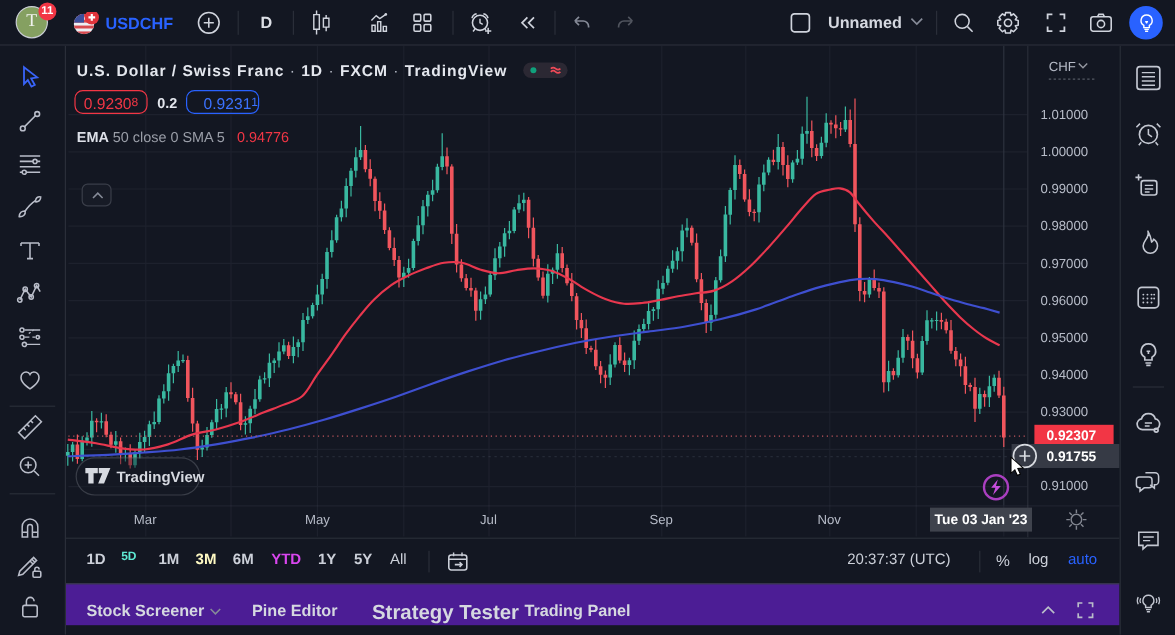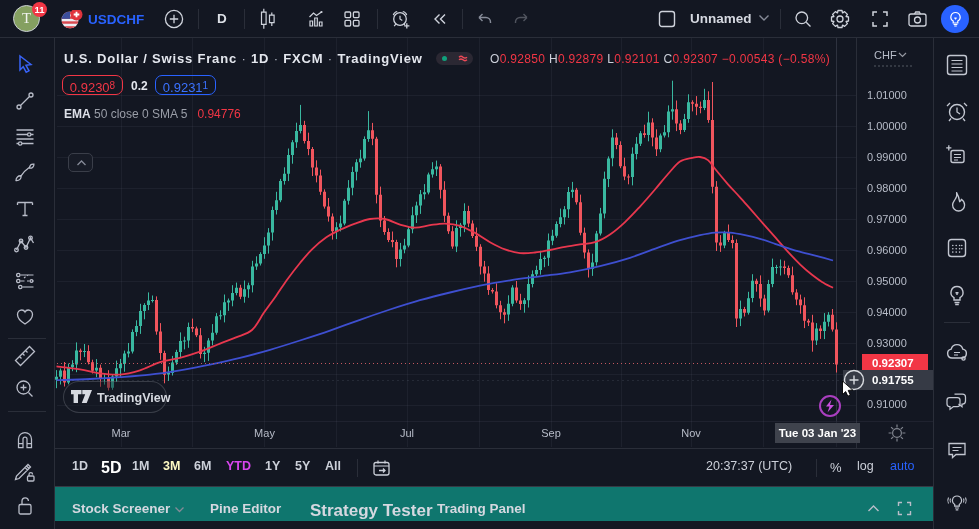--- a/index.html
+++ b/index.html
@@ -62,24 +62,23 @@
       <path d="M11.3 0H21l-5.3 13h-4.9l3.4-8.7h-2.9z" fill="#d6d9e0"></path>
     </svg>
 <div style="position:absolute;left:97px;top:391px;font-size:12.5px;font-weight:700;color:#d6d9e0">TradingView</div>
 <div style="position:absolute;left:64px;top:51px;font-size:13px;font-weight:600;color:#e4e7ee;letter-spacing:0.82px">U.S. Dollar / Swiss Franc <span style="color:#b7bcc8;font-weight:400">·</span> 1D <span style="color:#b7bcc8;font-weight:400">·</span> FXCM <span style="color:#b7bcc8;font-weight:400">·</span> TradingView</div>
 <div style="position:absolute;left:436px;top:52px;width:37px;height:13px;background:#2b2833;border-radius:7px">
       <span style="position:absolute;left:6px;top:4px;width:5px;height:5px;border-radius:50%;background:#10a07c"></span>
       <svg style="position:absolute;right:5px;top:3px" width="10" height="7" viewBox="0 0 10 7">
         <path d="M1 2.2q2-1.8 4 0t4 0M1 4.8q2-1.8 4 0t4 0" stroke="#ef4a58" fill="none" stroke-width="1.4"></path>
       </svg>
     </div>
-<div style="position:absolute;left:490px;top:52px;font-size:12px;color:#f23645;white-space:nowrap;letter-spacing:0.32px"><span style="color:#ccd0da">O</span>0.92850&nbsp;<span style="color:#ccd0da">H</span>0.92879&nbsp;<span style="color:#ccd0da">L</span>0.92101&nbsp;<span style="color:#ccd0da">C</span>0.92307&nbsp;−0.00543&nbsp;(−0.58%)</div>
 <div style="position:absolute;left:62px;top:75px;width:61px;height:20px;border:1px solid #f23645;border-radius:7px;color:#f23645;font-size:13px;font-weight:500;text-align:center;line-height:20px">0.9230<span style="font-size:10px;vertical-align:3px">8</span></div>
 <div style="position:absolute;left:131px;top:79px;font-size:12px;font-weight:600;color:#e4e7ee">0.2</div>
-<div style="position:absolute;left:155px;top:75px;width:61px;height:20px;border:1px solid #2962ff;border-radius:7px;color:#3b72ff;font-size:13px;font-weight:500;text-align:center;line-height:20px">0.9231<span style="font-size:10px;vertical-align:3px">1</span></div>
+<div style="position:absolute;left:155px;top:75px;width:61px;height:20px;border:1px solid #2962ff;border-radius:7px;color:#3b72ff;font-size:13px;font-weight:500;text-align:right;line-height:20px">0.9231<span style="font-size:10px;vertical-align:3px">1</span></div>
 <div style="position:absolute;left:64px;top:107px;font-size:12px;color:#9a9ea8"><b style="color:#dde0e8;font-weight:700">EMA</b> 50 close 0 SMA 5&nbsp;&nbsp;&nbsp;<span style="color:#f23645">0.94776</span></div>
 <div style="position:absolute;left:68px;top:153px;width:25px;height:19px;border:1px solid #3a3e49;border-radius:5px;background:#171b26"><svg width="25" height="19">
         <path d="M8.5 11l4-4 4 4" stroke="#868b98" fill="none" stroke-width="1.3"></path>
       </svg></div>
 <div style="position:absolute;left:0;top:0;width:979px;height:38px;background:#131722;border-bottom:1px solid #2a2e39;z-index:5">
       <div style="position:absolute;left:13px;top:5px;width:27px;height:27px;border-radius:50%;background:#85a061;border:1.5px solid #c9cdd4;color:#f0f2ee;font-weight:400;font-size:15px;text-align:center;line-height:25px;font-family:Liberation Serif,serif">T</div>
       <div style="position:absolute;left:32px;top:2px;min-width:15px;height:15px;border-radius:9px;background:#f23645;color:#fff;font-size:9.5px;font-weight:700;text-align:center;line-height:15px;padding:0 1px">11</div>
       <svg style="position:absolute;left:61px;top:10px" width="22" height="20">
         <defs>
           <clipPath id="fc">
@@ -279,41 +278,41 @@
         <path d="M6 7.5h16v11H13l-3.5 3v-3H6z" stroke-width="1.3"></path>
         <path d="M9.5 11.5h9M9.5 14.5h6" stroke-width="1.2"></path>
       </svg>
       <svg style="position:absolute;left:9px;top:451px" width="28" height="28" viewBox="0 0 28 28" fill="none" stroke="#c3c7d1" stroke-width="1.4">
         <path d="M14 7a4.5 4.5 0 012.3 8.4v1.8h-4.6v-1.8A4.5 4.5 0 0114 7zM12 19h4M12.7 20.8h2.6" stroke-width="1.2"></path>
         <path d="M7.5 9.5Q6.5 11.5 7.5 13.5M5.5 8.5Q4 11.5 5.5 14.5M20.5 9.5q1 2 0 4M22.5 8.5q1.5 3 0 6" stroke-width="1.1"></path>
       </svg>
     </div>
 <div style="position:absolute;left:55px;top:448px;width:878px;height:38px;background:#131722;border-top:1px solid #2a2e39;z-index:3">
       <div style="position:absolute;left:17px;top:10px;font-size:12.5px;font-weight:600;color:#ccd0d9">1D</div>
-      <div style="position:absolute;left:46px;top:10px;font-size:16px;font-weight:600;color:#ffffff">5D</div>
+      <div style="position:absolute;left:46px;top:10px;font-size:10px;font-weight:600;color:#5eead4">5D</div>
       <div style="position:absolute;left:77px;top:10px;font-size:12.5px;font-weight:600;color:#ccd0d9">1M</div>
       <div style="position:absolute;left:108px;top:10px;font-size:12.5px;font-weight:600;color:#fef9c3">3M</div>
       <div style="position:absolute;left:139px;top:10px;font-size:12.5px;font-weight:600;color:#ccd0d9">6M</div>
       <div style="position:absolute;left:171px;top:10px;font-size:12.5px;font-weight:600;color:#d946ef">YTD</div>
       <div style="position:absolute;left:210px;top:10px;font-size:12.5px;font-weight:600;color:#ccd0d9">1Y</div>
       <div style="position:absolute;left:240px;top:10px;font-size:12.5px;font-weight:600;color:#ccd0d9">5Y</div>
-      <div style="position:absolute;left:270px;top:10px;font-size:12.5px;font-weight:700;color:#ccd0d9">All</div>
+      <div style="position:absolute;left:270px;top:10px;font-size:12.5px;font-weight:400;color:#ccd0d9">All</div>
       <div style="position:absolute;left:302px;top:10px;height:18px;border-left:1px solid #2a2e39"></div>
       <svg style="position:absolute;left:317px;top:10px" width="19" height="19" viewBox="0 0 19 19" fill="none" stroke="#ccd0d9" stroke-width="1.3">
         <rect x="2" y="3.5" width="15" height="12.5" rx="2"></rect>
         <path d="M2 7h15M6 1.5v3M13 1.5v3" stroke-width="1.2"></path>
         <path d="M7 11.5h6M11 9.5l2 2-2 2"></path>
       </svg>
       <div style="position:absolute;left:651px;top:10px;font-size:12.5px;color:#ccd0d9">20:37:37 (UTC)</div>
       <div style="position:absolute;left:761px;top:10px;height:18px;border-left:1px solid #2a2e39"></div>
       <div style="position:absolute;left:775px;top:11px;font-size:13px;color:#ccd0d9">%</div>
       <div style="position:absolute;left:802px;top:10px;font-size:12.5px;color:#ccd0d9">log</div>
       <div style="position:absolute;left:835px;top:10px;font-size:12.5px;color:#2962ff">auto</div>
     </div>
-<div style="position:absolute;left:55px;top:486px;width:878px;height:35px;background:#0f766e;border-top:1px solid #363a45;z-index:3">
+<div style="position:absolute;left:55px;top:486px;width:878px;height:35px;background:#4c1d95;border-top:1px solid #363a45;z-index:3">
 <div style="position:absolute;left:17px;top:14px;font-size:13.5px;font-weight:600;color:#d5d8e0">Stock Screener</div>
 <svg style="position:absolute;left:119px;top:19px" width="11" height="8" viewBox="0 0 11 8" fill="none" stroke="#868b98" stroke-width="1.3">
         <path d="M1.5 1.5L5.5 5.5 9.5 1.5"></path>
       </svg>
 <div style="position:absolute;left:155px;top:14px;font-size:13.5px;font-weight:600;color:#d5d8e0">Pine Editor</div>
 <div style="position:absolute;left:255px;top:14px;font-size:17px;font-weight:600;color:#d5d8e0">Strategy Tester</div>
 <div style="position:absolute;left:382px;top:14px;font-size:13.5px;font-weight:600;color:#d5d8e0">Trading Panel</div>
 <svg style="position:absolute;left:812px;top:17px" width="13" height="9" viewBox="0 0 13 9" fill="none" stroke="#b9bdc9" stroke-width="1.4">
         <path d="M1.5 7L6.5 2l5 5"></path>
       </svg>

